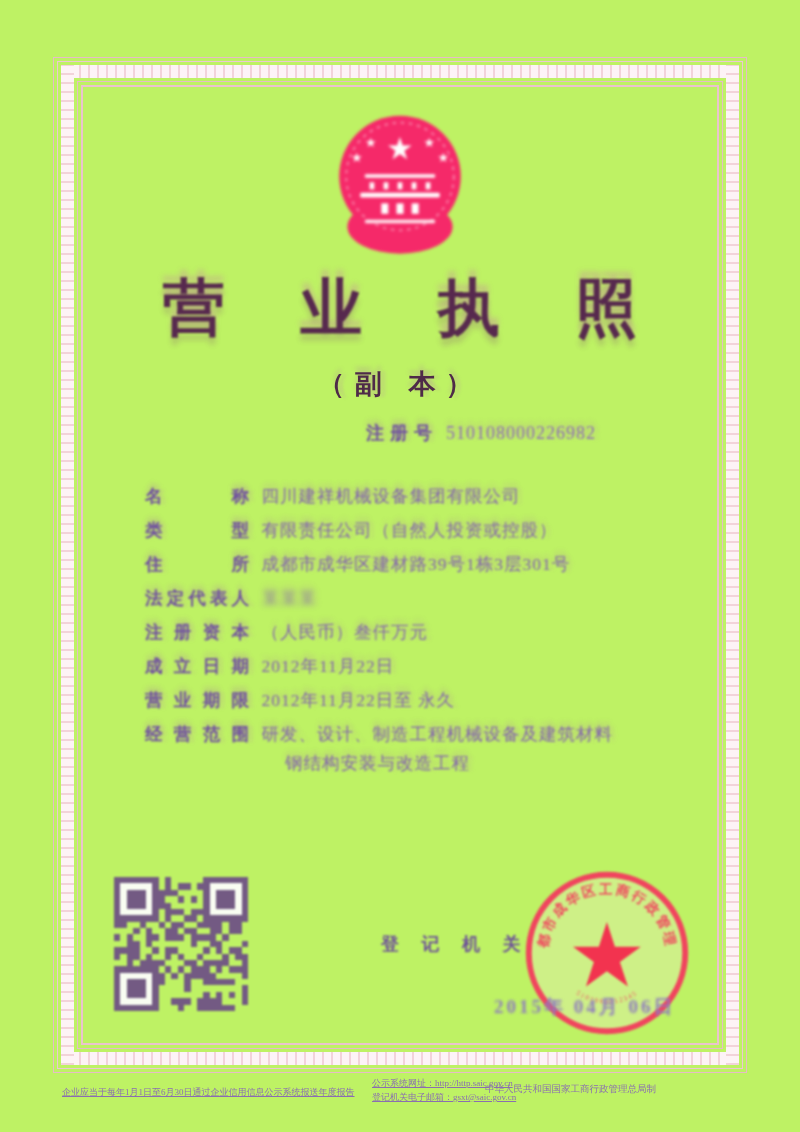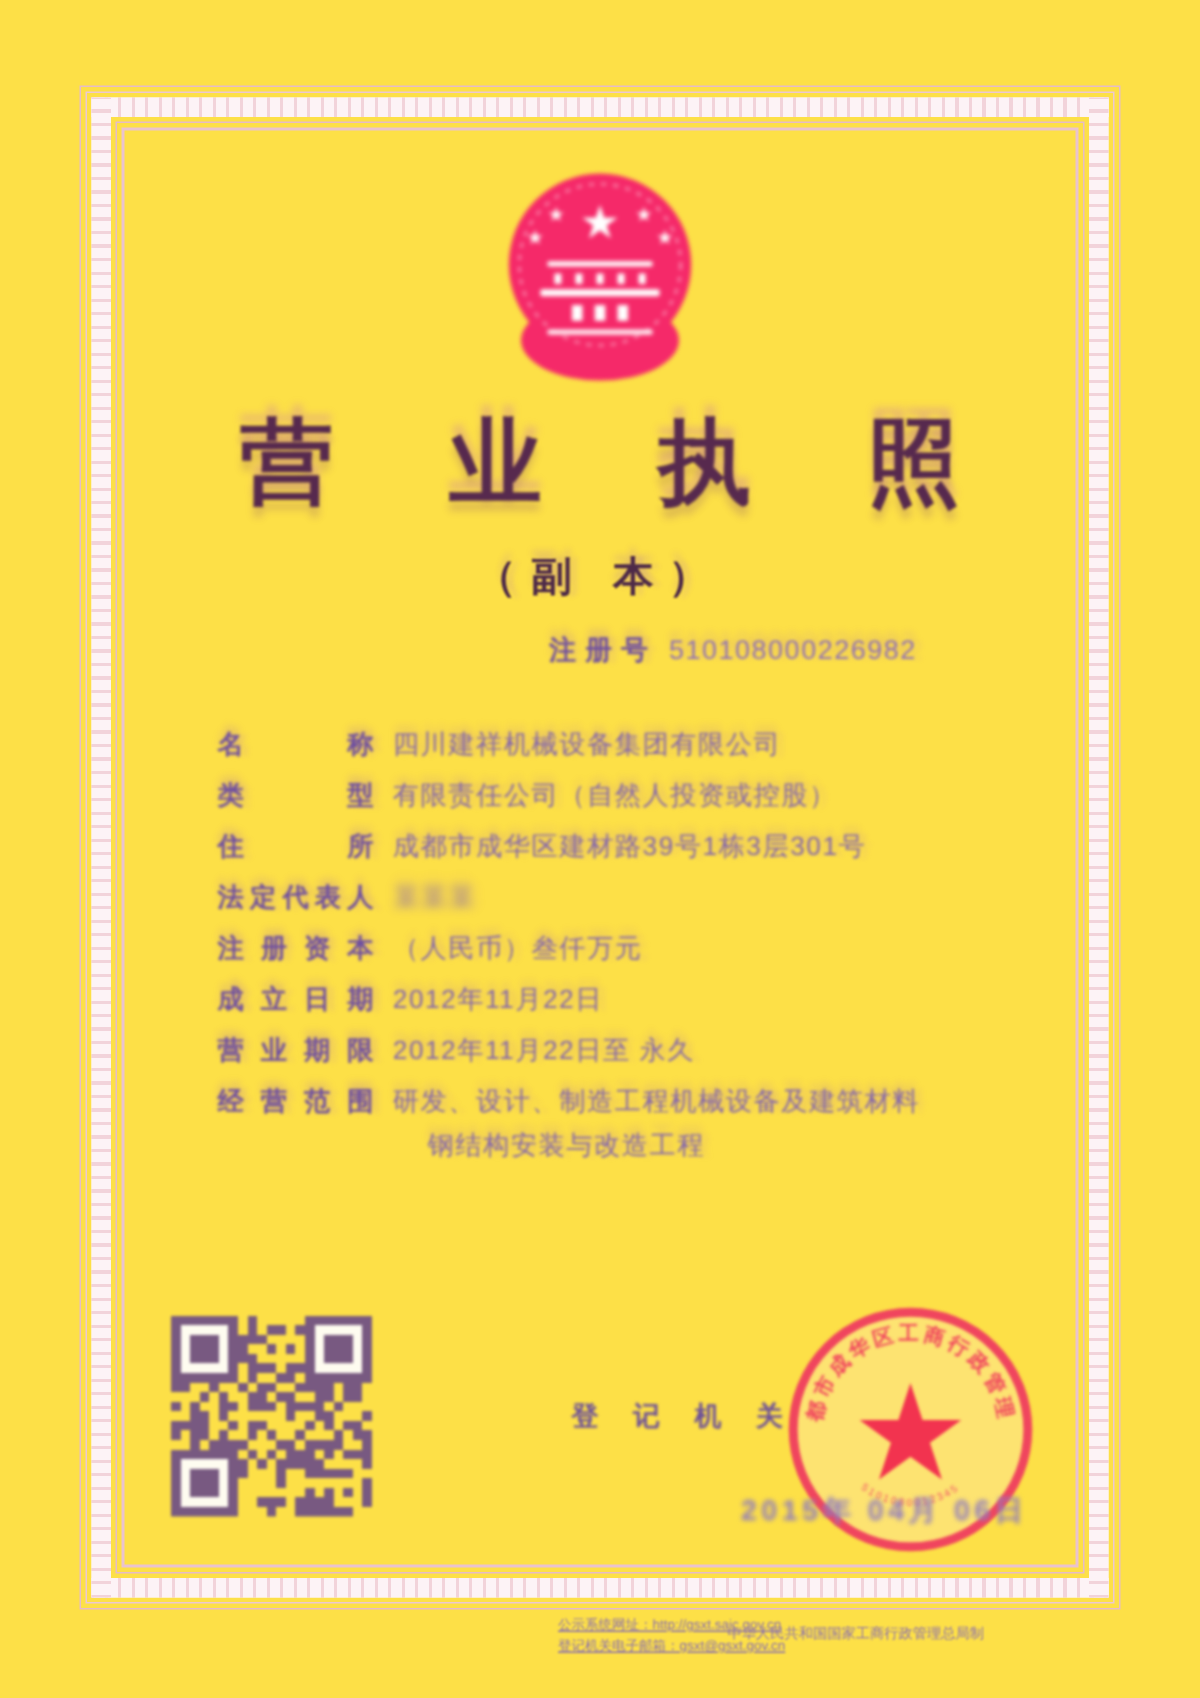--- a/index.html
+++ b/index.html
@@ -1,19 +1,19 @@
 <!DOCTYPE html>
 <html><head>
 <meta charset="utf-8">
 <style>
   html,body{margin:0;padding:0;background:#ffffff;}
   .sheet{
     position:relative;width:800px;height:1132px;margin:0 auto;
-    background:#fde047;overflow:hidden;
-    font-family:Liberation Sans, sans-serif;
+    background:#bef264;overflow:hidden;
+    font-family:Liberation Serif, serif;
   }
   
   .fr{position:absolute;pointer-events:none;}
   .fr-line1{top:57px;left:53px;right:53px;bottom:59px;border:1px solid #e6bcc7;}
   .fr-line2{top:61px;left:57px;right:57px;bottom:63px;border:1px solid #ecc8d2;}
   .band{background:#fdf3f6;}
   .band-top,.band-bot{left:61px;right:61px;height:13px;
     background-image:repeating-linear-gradient(90deg,#f2d3da 0 2px,#fdf3f6 2px 9px);}
   .band-top{top:65px}.band-bot{bottom:67px}
   .band-left,.band-right{top:65px;bottom:67px;width:13px;
@@ -304,19 +304,20 @@
       </text>
       <text fill="#ef5068" font-size="8" letter-spacing="2">
         <textPath href="#sealBot" startOffset="50%" text-anchor="middle">5101080012345</textPath>
       </text>
       <text x="100" y="139" font-size="104" text-anchor="middle" fill="#f2334f">★</text>
     </svg>
   </div>
 
   <div class="abs dateline">2015年 04月 06日</div>
 
+  <div class="abs foot foot-left blur1">企业应当于每年1月1日至6月30日通过企业信用信息公示系统报送年度报告</div>
   <div class="abs foot foot-mid blur1">
-    <div>公示系统网址：http://gsxt.saic.gov.cn</div>
-    <div>登记机关电子邮箱：gsxt@gsxt.gov.cn</div>
+    <div>公示系统网址：http://http.saic.gov.cn</div>
+    <div>登记机关电子邮箱：gsxt@saic.gov.cn</div>
   </div>
   <div class="abs foot foot-right blur1">中华人民共和国国家工商行政管理总局制</div>
 
 </div>
 
 </body></html>

